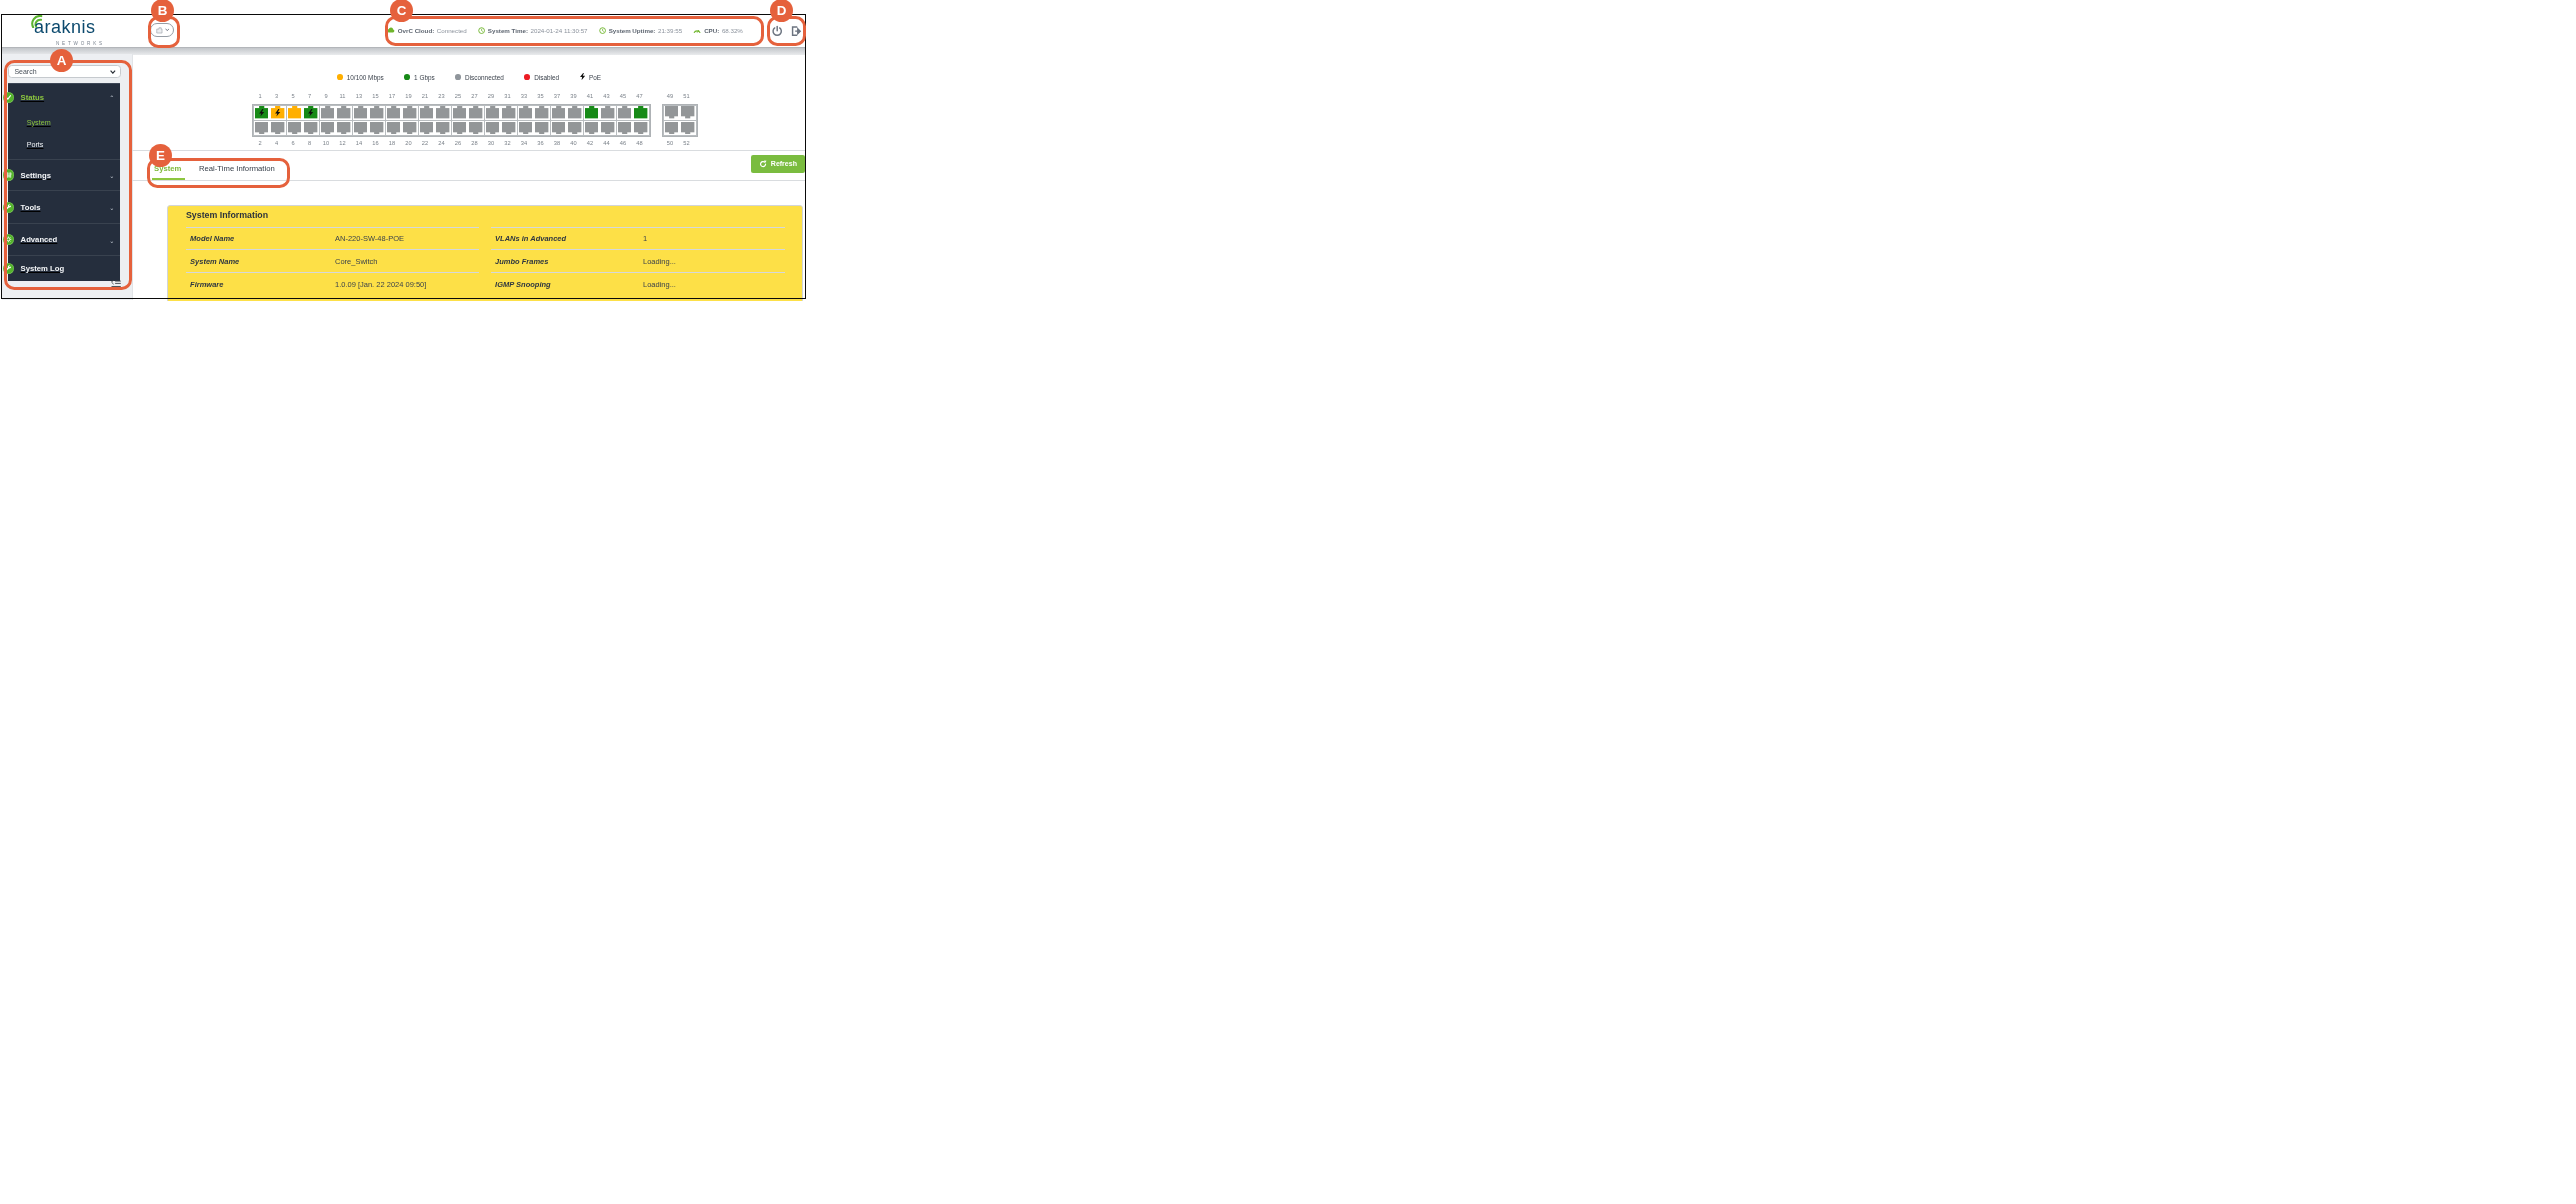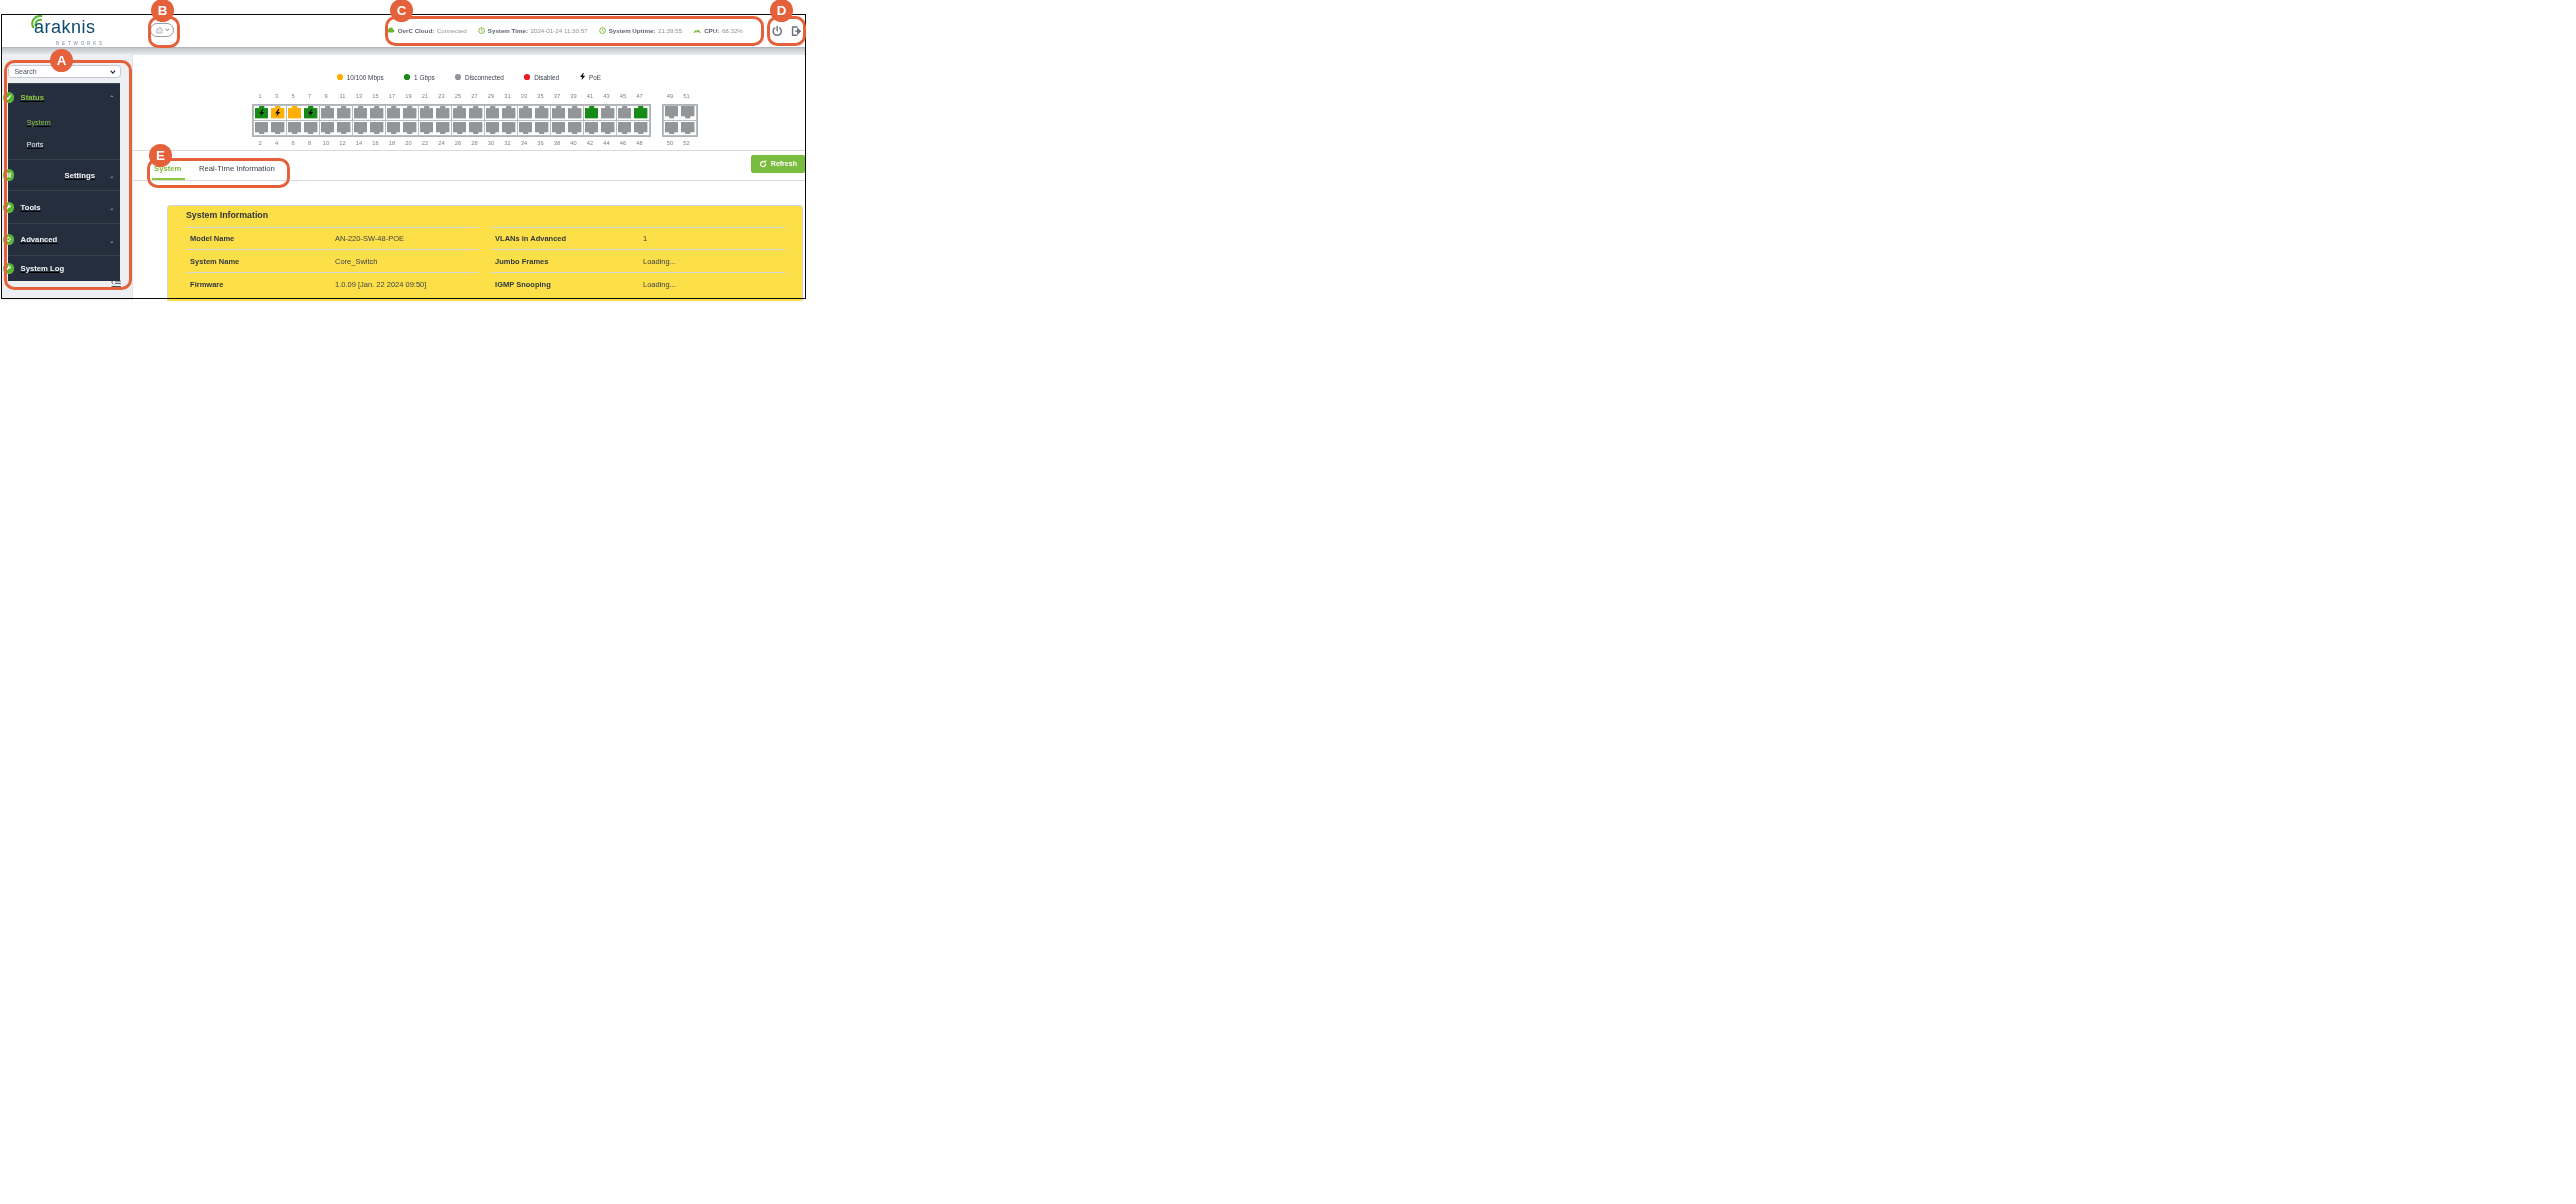--- a/index.html
+++ b/index.html
@@ -77,21 +77,21 @@
     font-size:7px;font-weight:bold;border:none;}
 
   
   .card{left:167px;top:205px;width:636px;height:108px;background:#fde047;
     border:0.5px solid #d2d5d9;border-radius:3.1px;box-sizing:border-box;}
   .card-title{position:absolute;left:18px;top:3.6px;font-size:8.8px;font-weight:bold;color:#2d333c;}
   .colL{position:absolute;left:18px;top:20.6px;width:293px;}
   .colR{position:absolute;left:323px;top:20.6px;width:294px;}
   .irow{height:21.6px;border-top:1px solid #d5d8db;position:relative;}
   .irow .k{position:absolute;left:4.1px;top:50%;transform:translateY(-50%);
-    font-size:7.5px;font-weight:bold;color:#2f3741;}
+    font-size:7.5px;font-weight:bold;color:#2f3741;font-style:italic;}
   .colL .irow .v{position:absolute;left:149px;top:50%;transform:translateY(-50%);
     font-size:7.5px;color:#3c434b;}
   .colR .irow .v{position:absolute;left:152px;top:50%;transform:translateY(-50%);
     font-size:7.5px;color:#3c434b;}
 
   
   .co-rect{position:absolute;border:3.6px solid #e5613c;border-radius:10.3px;z-index:60;
     box-sizing:border-box;pointer-events:none;}
   .co-circle{position:absolute;width:23px;height:23px;border-radius:50%;background:#e5613c;
     color:#fff;font-size:13.4px;font-weight:bold;display:flex;align-items:center;
@@ -184,21 +184,21 @@
           <polyline points="3,7.5 6,10.5 11.5,3.5" fill="none" stroke="#fff" stroke-width="2.4" stroke-linecap="round"></polyline>
         </svg>
       </span>
       <div class="m-head" style="height:27px">
         <span class="m-label grn">Status</span>
       </div>
       <span class="m-chev" style="top:10.3px">⌃</span>
       <span class="m-sub grn" style="margin-top:7.2px">System</span>
       <span class="m-sub " style="margin-top:12.4px">Ports</span>
     </div>
-    <div class="m-sec" style="height: 30px; padding-left: 44px;">
+    <div class="m-sec" style="height: 30px;">
       <span class="m-ico" style="top:9.3px">
         <svg width="6.2" height="6.2" viewBox="0 0 14 14">
           <g stroke="#fff" stroke-width="1.7">
             <line x1="3.5" y1="1" x2="3.5" y2="13"></line>
             <line x1="7" y1="1" x2="7" y2="13"></line>
             <line x1="10.5" y1="1" x2="10.5" y2="13"></line>
           </g>
           <g fill="#54b42c" stroke="#fff" stroke-width="1.4">
             <circle cx="3.5" cy="4.5" r="1.5"></circle>
             <circle cx="7" cy="9" r="1.5"></circle>

